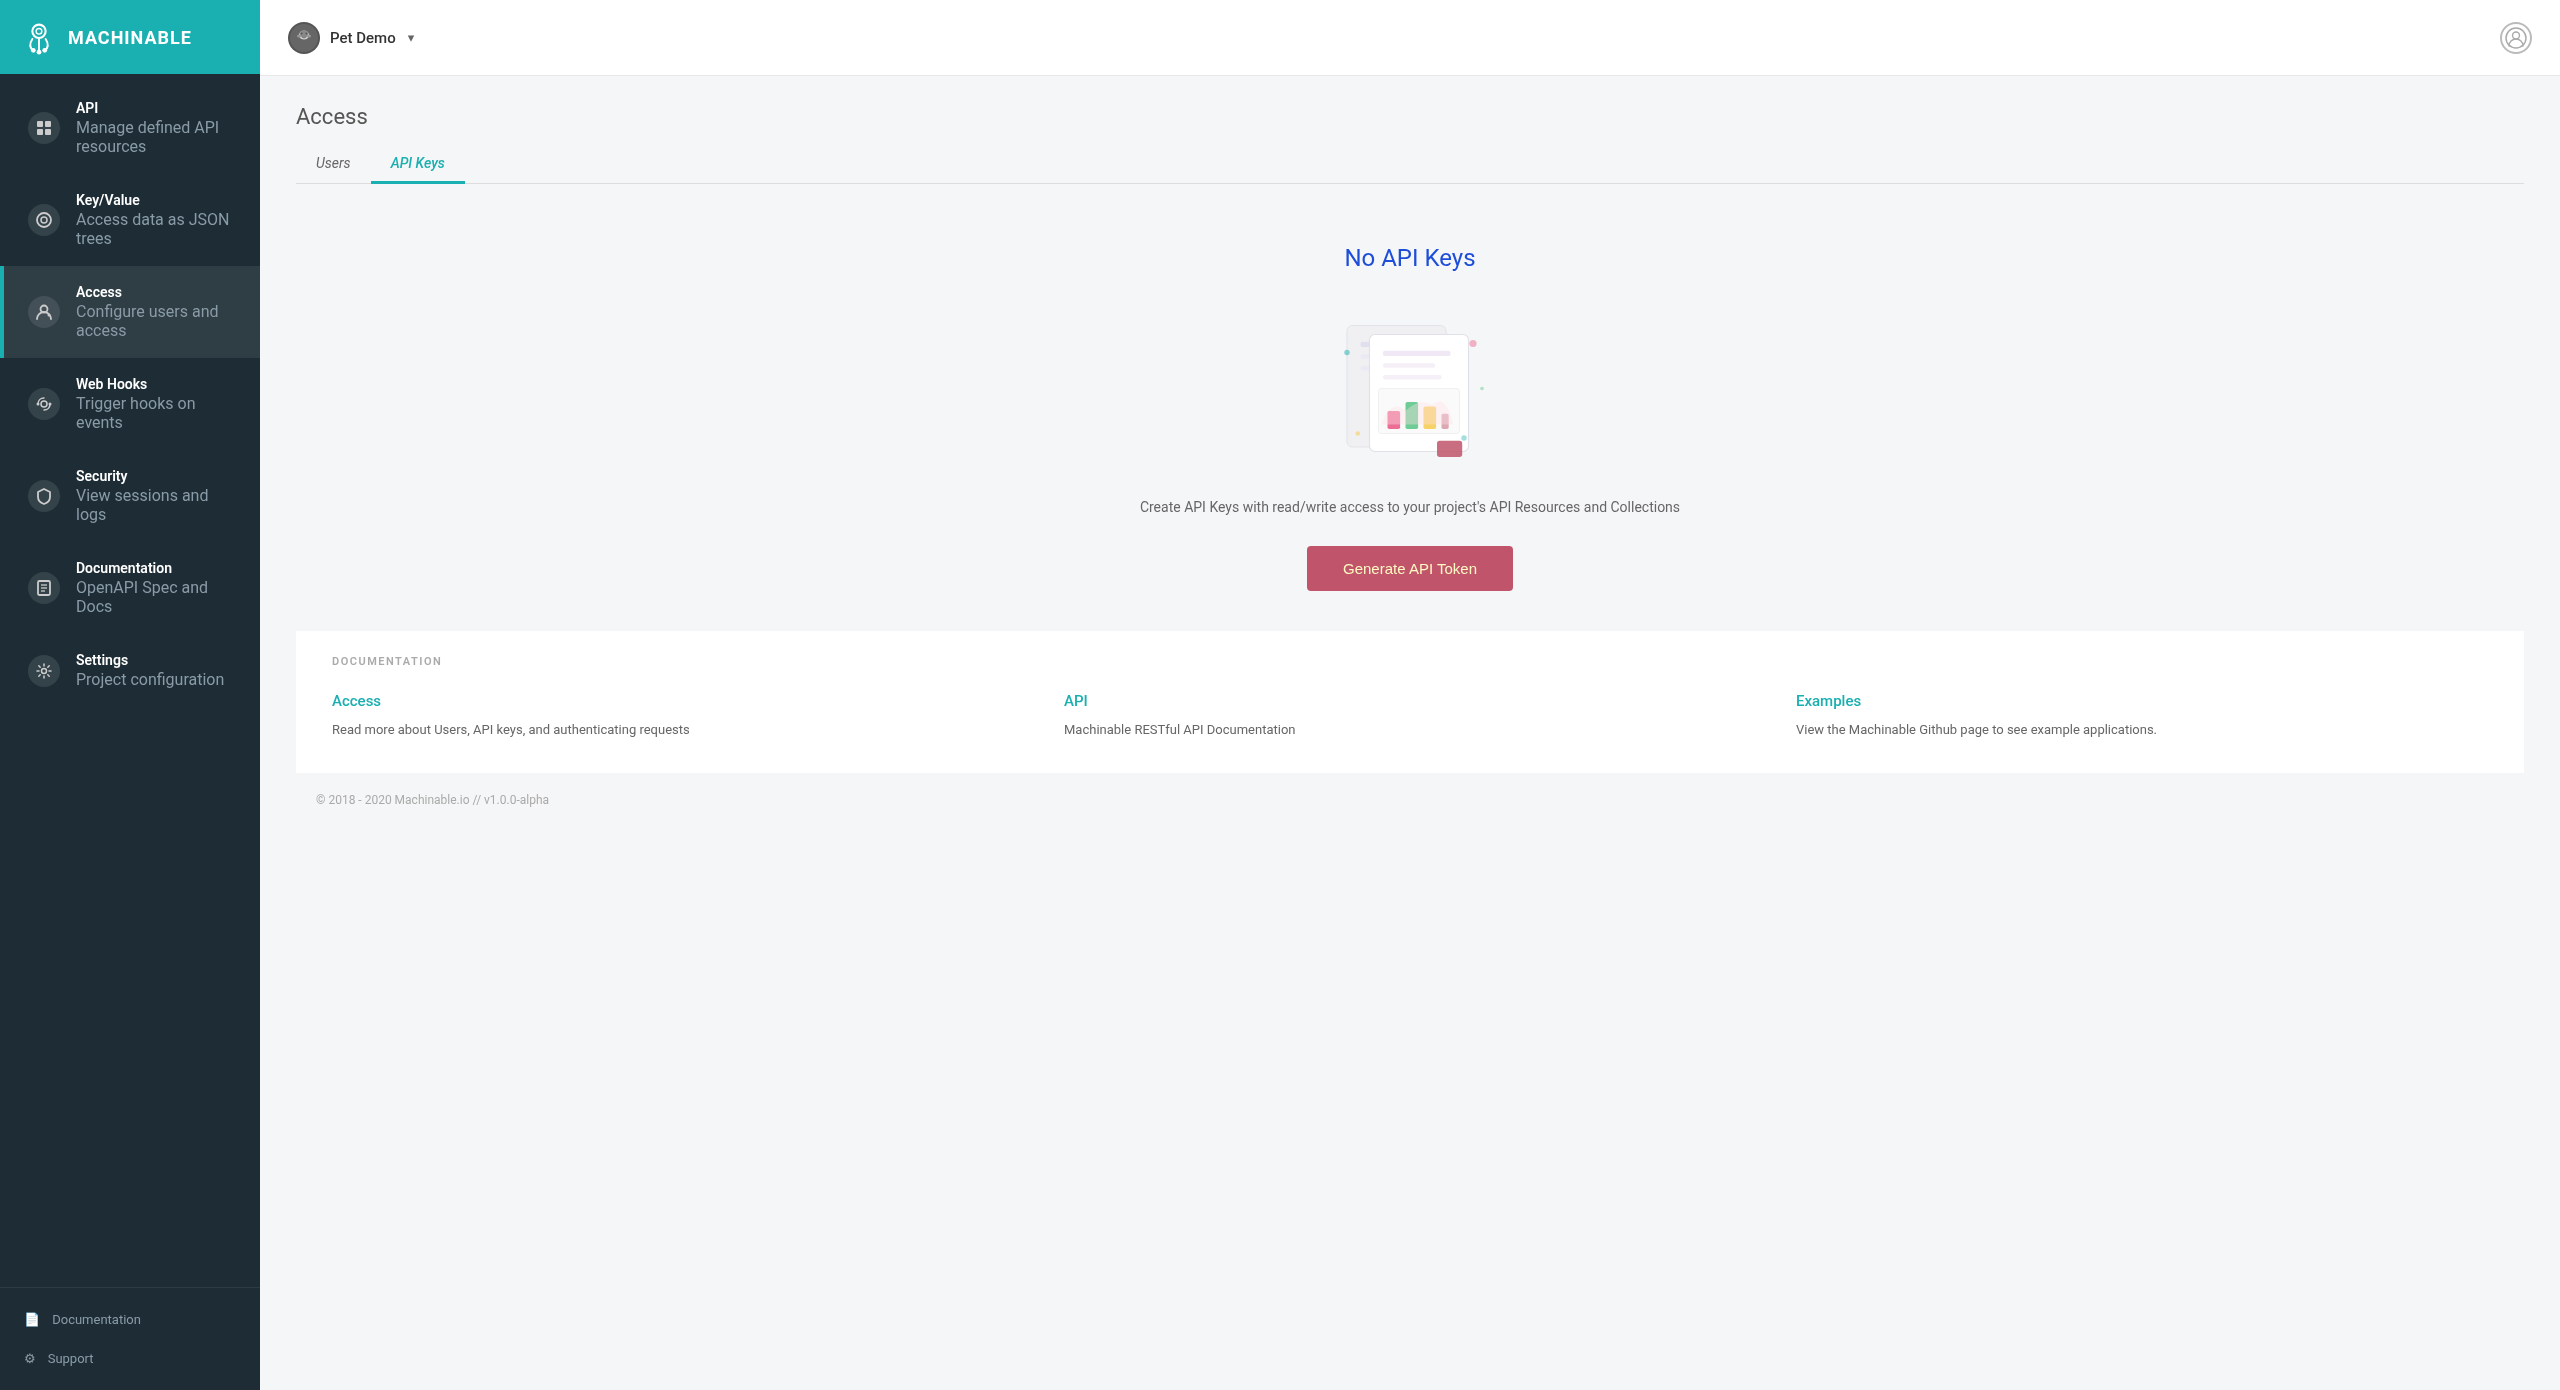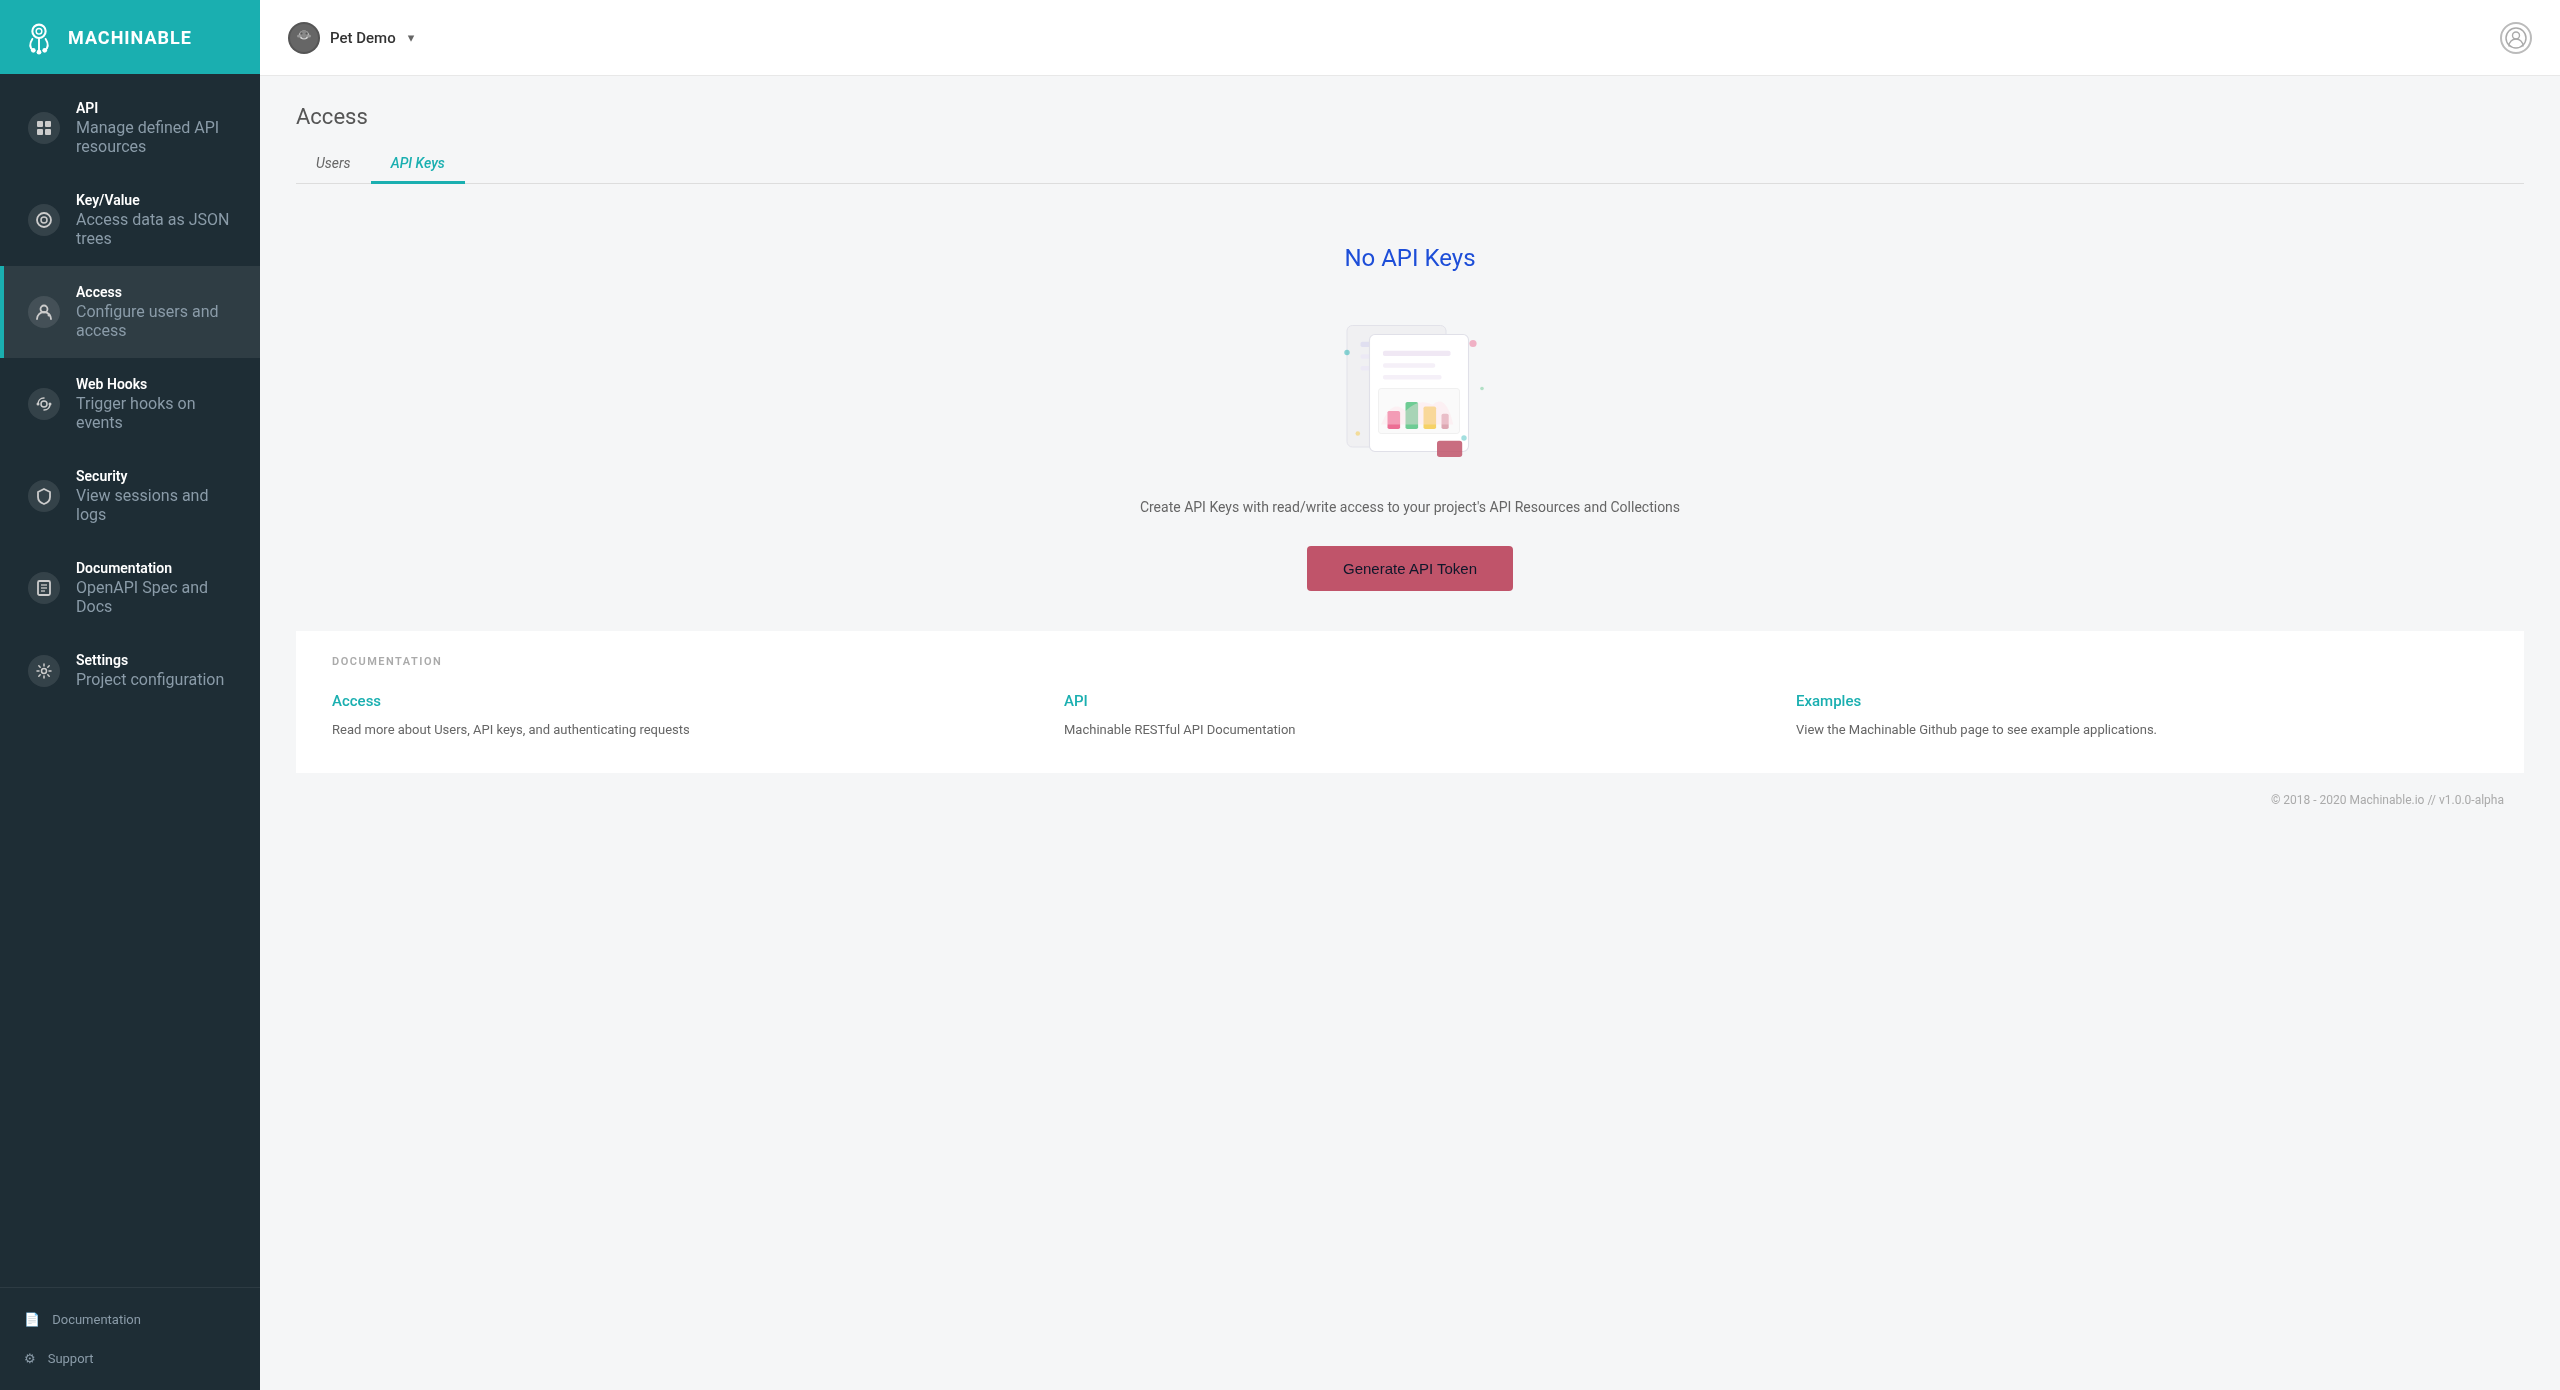--- a/index.html
+++ b/index.html
@@ -196,21 +196,21 @@
     .empty-state-desc {
       font-size: 14px;
       color: #666;
       text-align: center;
       max-width: 580px;
       line-height: 1.6;
       margin-bottom: 28px;
     }
     .btn-generate {
       background: #c0546a;
-      color: #0f172a;
+      color: #fef9c3;
       border: none;
       padding: 14px 36px;
       font-size: 15px;
       border-radius: 4px;
       cursor: pointer;
       font-weight: 500;
     }
 
     
     .doc-section {
@@ -236,21 +236,21 @@
       margin-bottom: 10px;
       cursor: pointer;
     }
     .doc-card-desc {
       font-size: 13px;
       color: #666;
       line-height: 1.6;
     }
 
     .footer {
-      text-align: right;
+      text-align: left;
       padding: 20px;
       color: #aaa;
       font-size: 12px;
       background: #f5f6f7;
     }
 
     
     .illustration-svg { width: 100%; height: 100%; }
   </style>
 </head>

